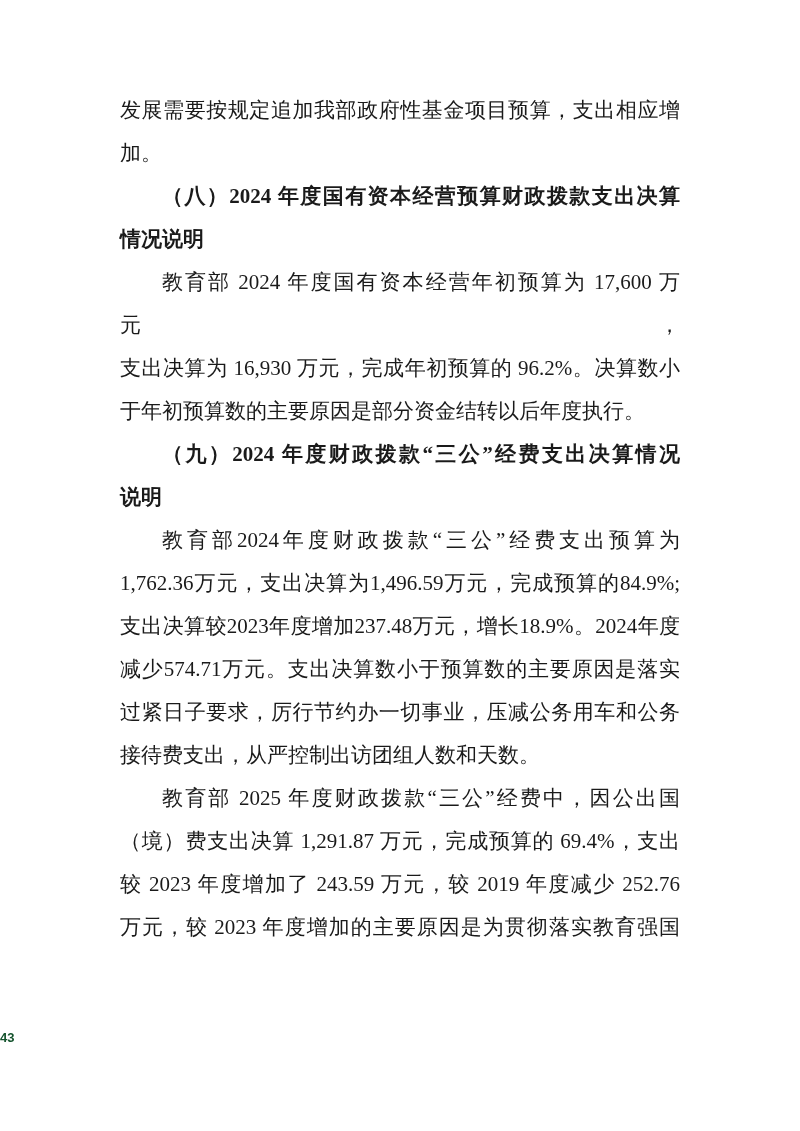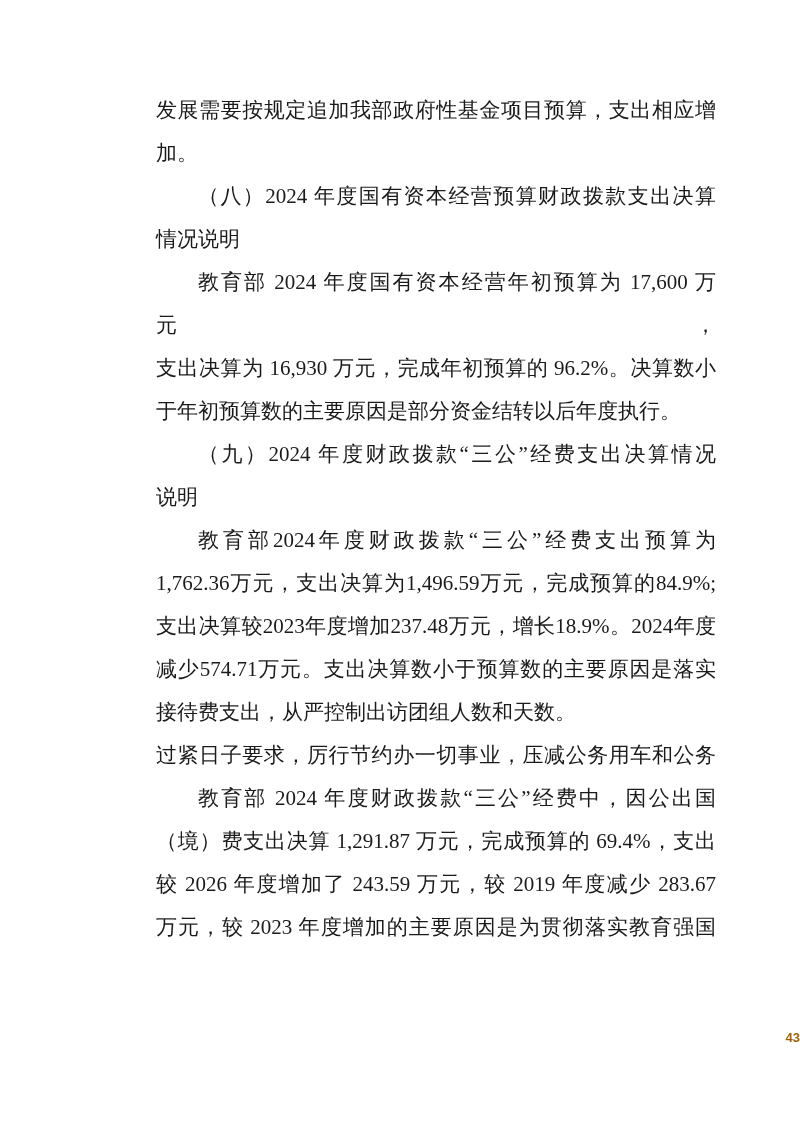--- a/index.html
+++ b/index.html
@@ -16,68 +16,67 @@
     font-family: "Liberation Serif", "DejaVu Serif", serif;
     color: #1a1a1a;
   }
   .text-block {
     position: absolute;
     left: 120px;
     top: 89px;
     width: 560px;
     font-size: 21px;
     line-height: 43px;
-    margin-left: 36px;
   }
   .line {
     text-align: left;
     white-space: normal;
   }
   .line.j {
     text-align: justify;
     text-align-last: justify;
     text-justify: inter-character;
   }
   .line.ind {
     text-indent: 2em;
   }
   .line.b {
-    font-weight: normal;
+    font-weight: bold;
   }
   .page-number {
     position: absolute;
     top: 1030px;
     left: 0;
     width: 100%;
-    text-align: right;
+    text-align: left;
     font-family: "Liberation Sans", "DejaVu Sans", sans-serif;
     font-size: 13px;
     font-weight: bold;
-    color: #a16207;
+    color: #14532d;
   }
 </style>
 </head>
 <body>
 
 <div class="page">
   <div class="text-block">
     <div class="line j">发展需要按规定追加我部政府性基金项目预算，支出相应增</div>
     <div class="line">加。</div>
     <div class="line ind b j">（八）2024 年度国有资本经营预算财政拨款支出决算</div>
     <div class="line b">情况说明</div>
     <div class="line ind j">教育部 2024 年度国有资本经营年初预算为 17,600 万元，</div>
     <div class="line j">支出决算为 16,930 万元，完成年初预算的 96.2%。决算数小</div>
     <div class="line">于年初预算数的主要原因是部分资金结转以后年度执行。</div>
     <div class="line ind b j">（九）2024 年度财政拨款“三公”经费支出决算情况</div>
     <div class="line b">说明</div>
     <div class="line ind j">教育部2024年度财政拨款“三公”经费支出预算为</div>
     <div class="line j">1,762.36万元，支出决算为1,496.59万元，完成预算的84.9%;</div>
     <div class="line j">支出决算较2023年度增加237.48万元，增长18.9%。2024年度</div>
     <div class="line j">减少574.71万元。支出决算数小于预算数的主要原因是落实</div>
+    <div class="line j">过紧日子要求，厉行节约办一切事业，压减公务用车和公务</div>
     <div class="line">接待费支出，从严控制出访团组人数和天数。</div>
-    <div class="line j">过紧日子要求，厉行节约办一切事业，压减公务用车和公务</div>
-    <div class="line ind j">教育部 2024 年度财政拨款“三公”经费中，因公出国</div>
+    <div class="line ind j">教育部 2025 年度财政拨款“三公”经费中，因公出国</div>
     <div class="line j">（境）费支出决算 1,291.87 万元，完成预算的 69.4%，支出</div>
-    <div class="line j">较 2026 年度增加了 243.59 万元，较 2019 年度减少 283.67</div>
+    <div class="line j">较 2023 年度增加了 243.59 万元，较 2019 年度减少 252.76</div>
     <div class="line j">万元，较 2023 年度增加的主要原因是为贯彻落实教育强国</div>
   </div>
   <div class="page-number">43</div>
 </div>
 
 </body></html>

